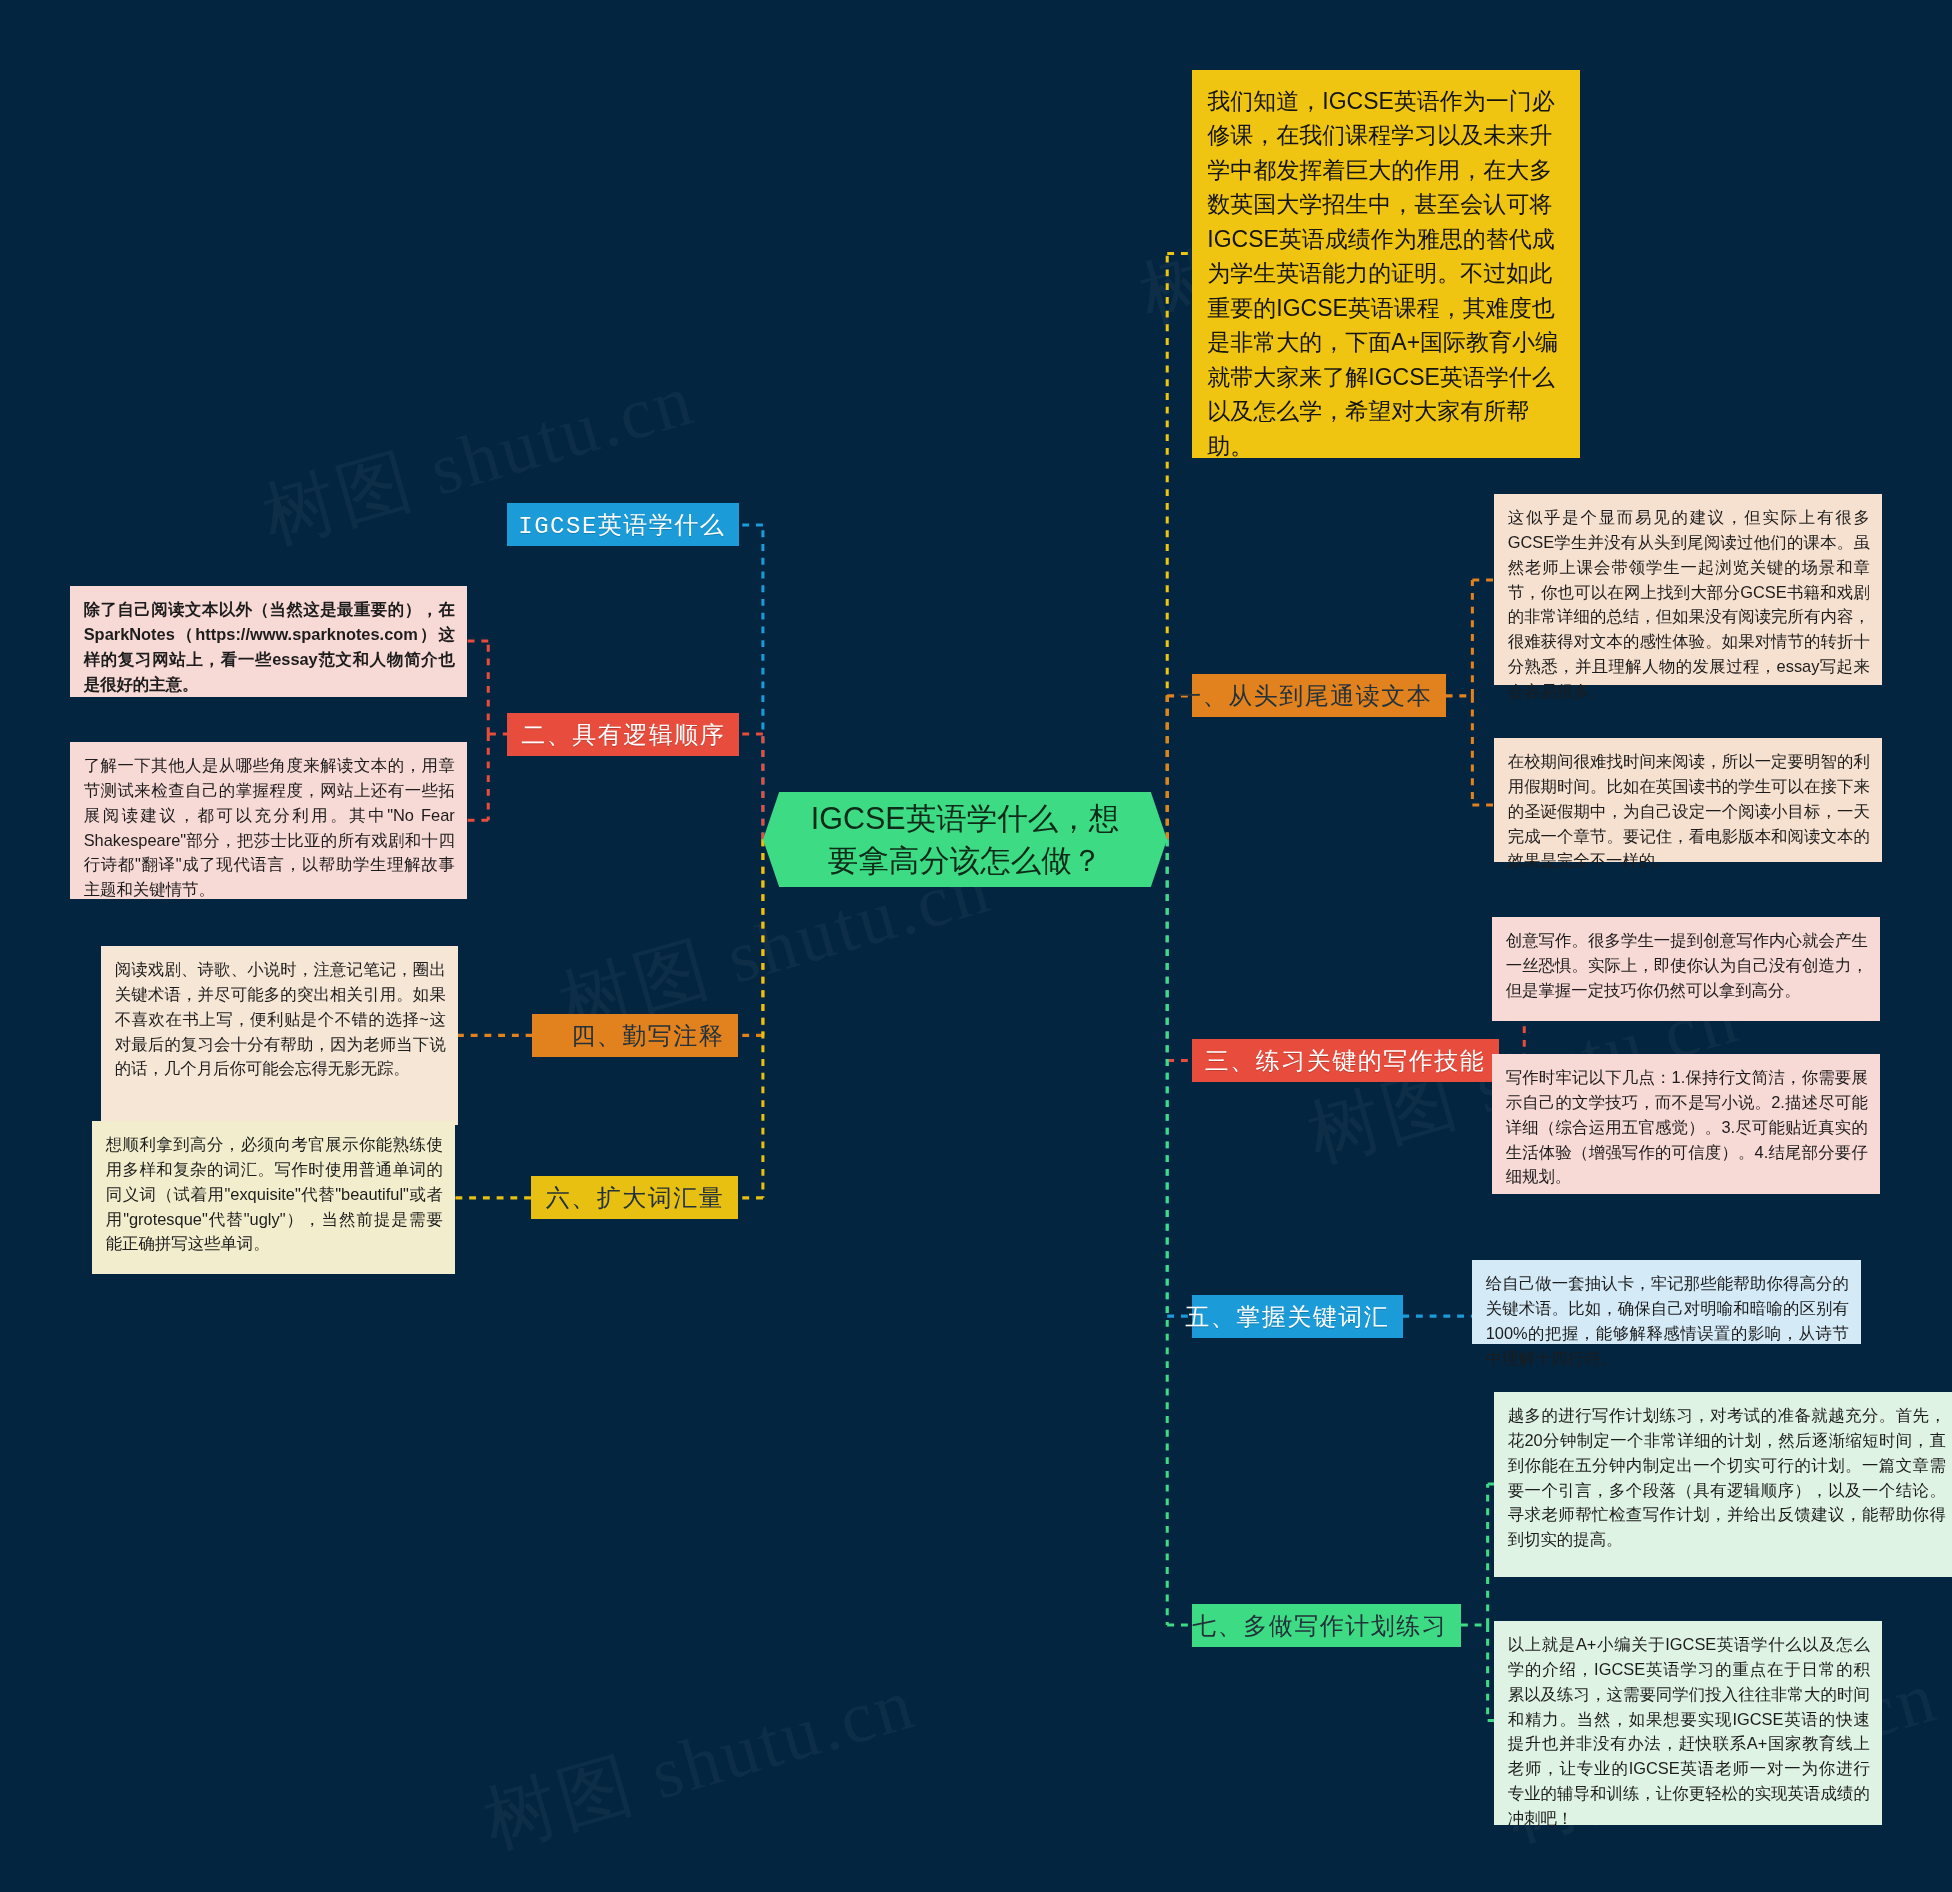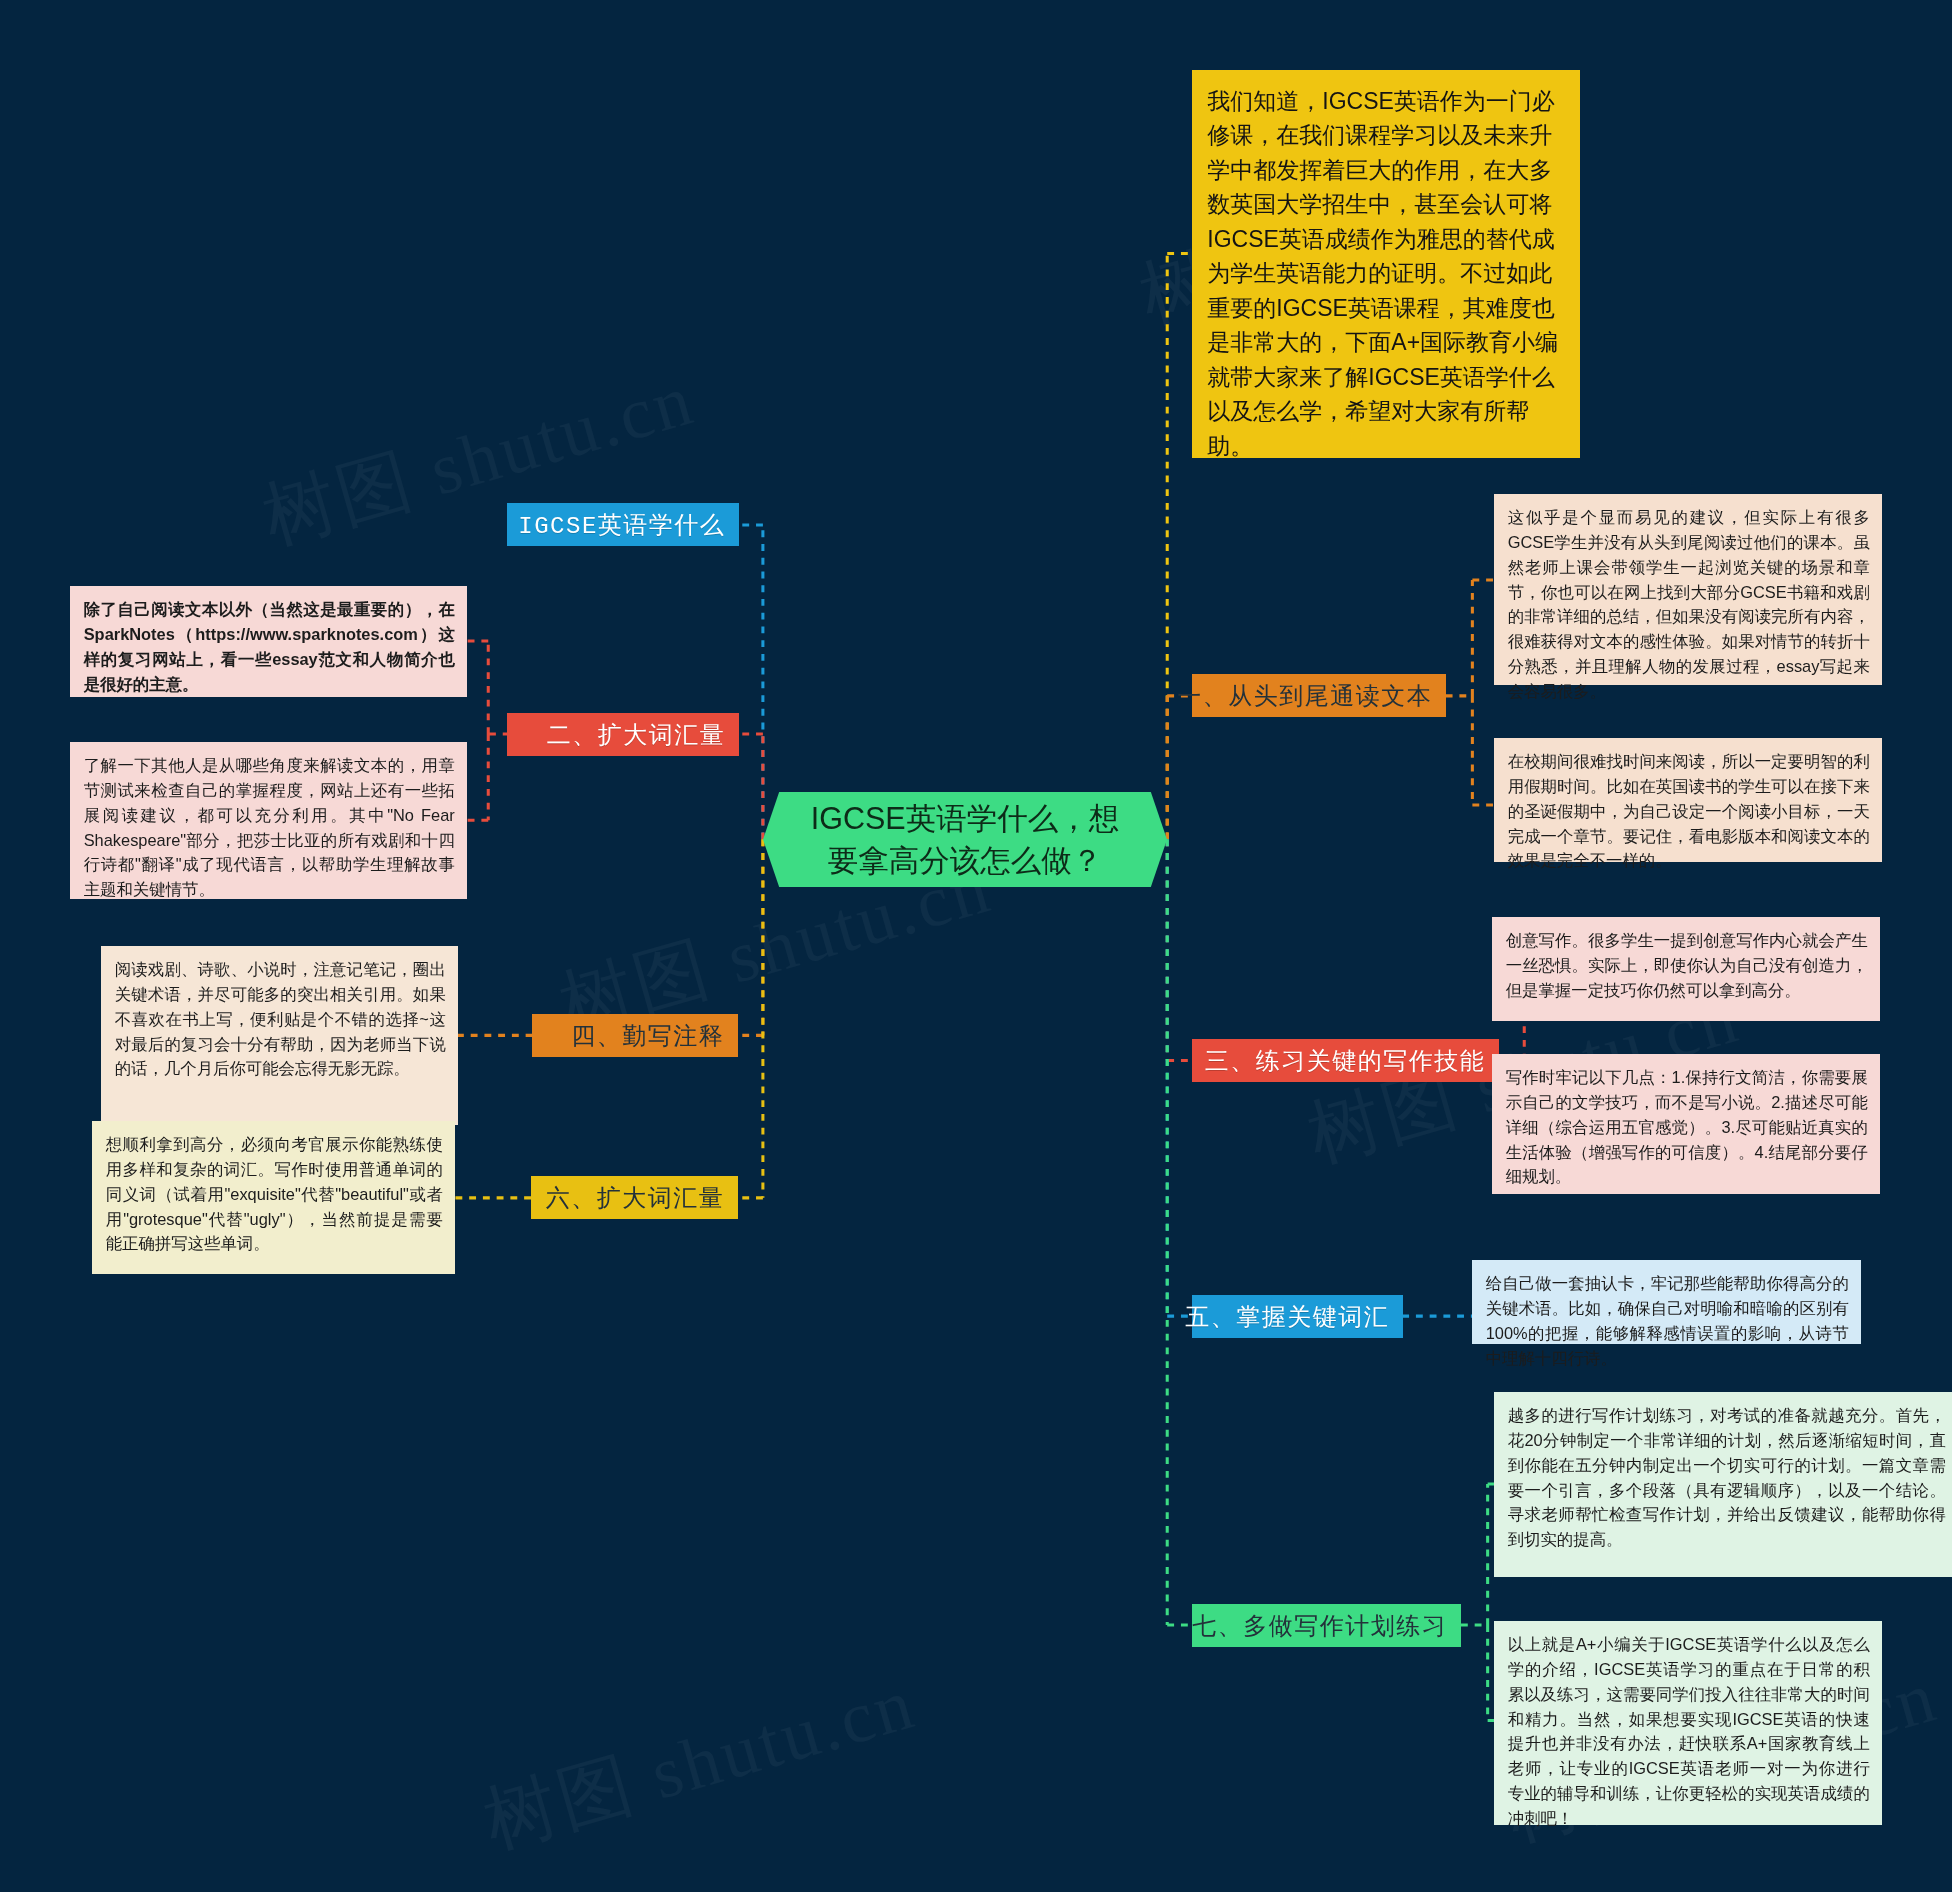--- a/index.html
+++ b/index.html
@@ -138,21 +138,21 @@
 
   <div class="node bigyellow" style="left:1192px;top:70px;width:388px;height:388px;">
     <span>我们知道，IGCSE英语作为一门必修课，在我们课程学习以及未来升学中都发挥着巨大的作用，在大多数英国大学招生中，甚至会认可将IGCSE英语成绩作为雅思的替代成为学生英语能力的证明。不过如此重要的IGCSE英语课程，其难度也是非常大的，下面A+国际教育小编就带大家来了解IGCSE英语学什么以及怎么学，希望对大家有所帮助。</span>
   </div>
 
   <div class="node branch" style="left:507px;top:503px;width:232px;height:43px;background:#1b9bd8;">
     <span>IGCSE英语学什么</span>
   </div>
 
   <div class="node branch" style="left:507px;top:713px;width:232px;height:43px;background:#e74c3c;">
-    <span>二、扩大词汇量</span>
+    <span>二、具有逻辑顺序</span>
   </div>
 
   <div class="node branch dark" style="left:532px;top:1014px;width:206px;height:43px;background:#e2821e;">
     <span>四、勤写注释</span>
   </div>
 
   <div class="node branch dark" style="left:531px;top:1176px;width:207px;height:43px;background:#e8c012;">
     <span>六、扩大词汇量</span>
   </div>
 

